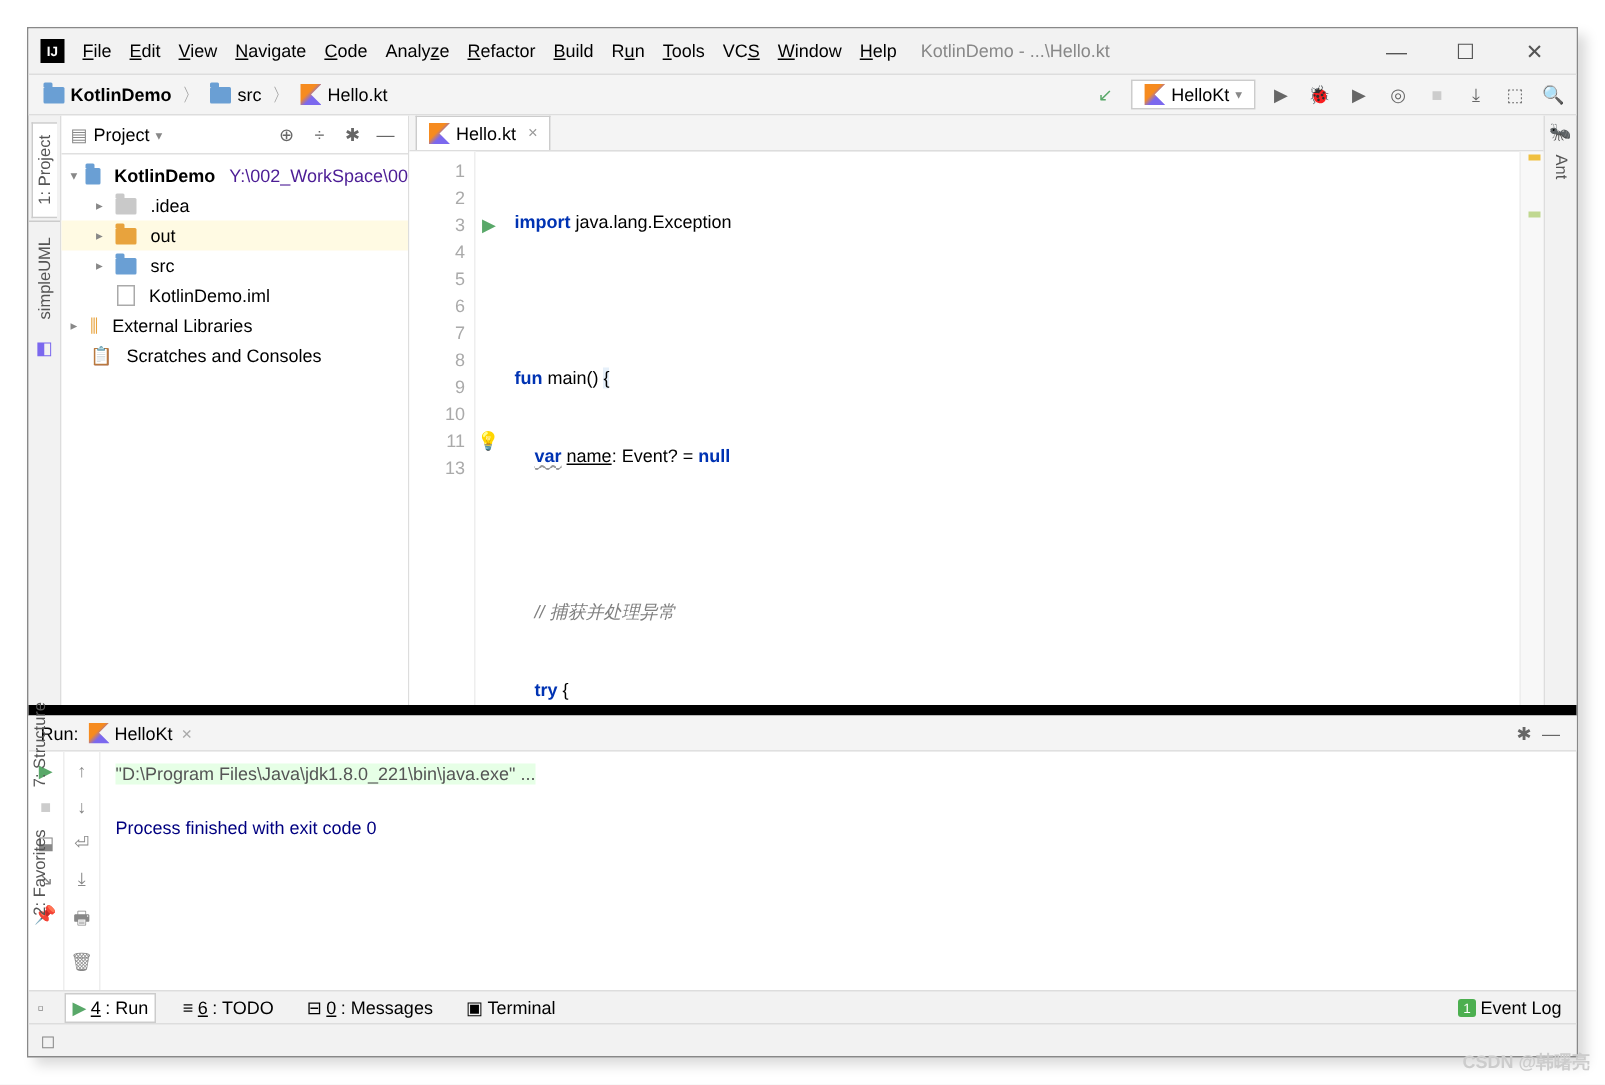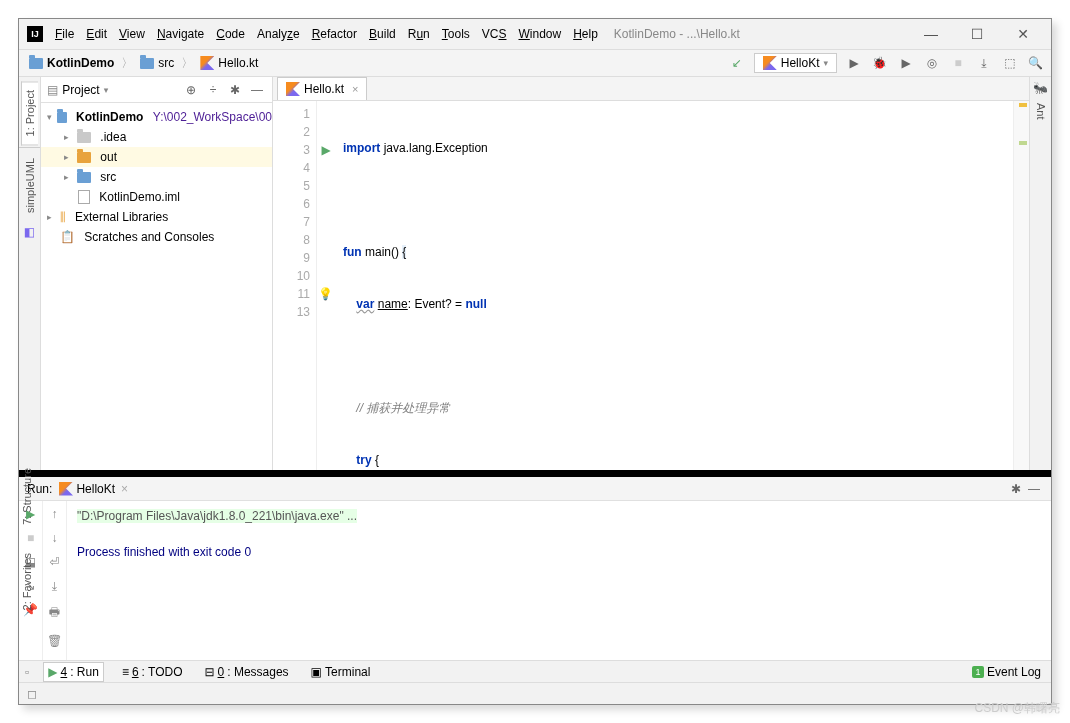--- a/index.html
+++ b/index.html
@@ -69,21 +69,21 @@
 .run-toolbar2 { width:24px; display:flex; flex-direction:column; align-items:center; gap:10px; padding:6px 0; border-right:1px solid #eee;}
 .console { flex:1; font-family:"Consolas",monospace; font-size:13px; padding:6px 10px; line-height:18px;}
 .console .cmd{background:#e6ffe6; color:#555;}
 .console .navy{color:#000080;}
 .bottom-tabs { height:22px; border-top:1px solid #ddd; display:flex; align-items:center; background:#f2f2f2; padding:0 6px; gap:14px; font-size:11px;}
 .bottom-tabs .btab{display:flex;align-items:center;gap:3px; padding:2px 4px;}
 .bottom-tabs .btab.active{background:#fff;border:1px solid #ccc;}
 .bottom-tabs .right{margin-left:auto;}
 .status-bar { height:22px; border-top:1px solid #ddd; display:flex; align-items:center; padding:0 8px; background:#f2f2f2; font-size:11px;}
 .status-bar .sr{margin-left:auto;display:flex;gap:12px;align-items:center;}
-.watermark { position:fixed; bottom:6px; right:10px; color:#ccc; font-size:12px;}
+.watermark { position:fixed; bottom:6px; right:10px; color:#ccc; font-size:12px;font-weight:bold;}
 .bulb{color:#f0a500;}
 .green-dot{width:12px;height:12px;background:#4caf50;border-radius:2px;color:#fff;font-size:9px;display:inline-flex;align-items:center;justify-content:center;}
 </style>
 </head>
 <body>
 
 <div class="window">
 
   <div class="titlebar">
     <div class="app-icon">IJ</div>

